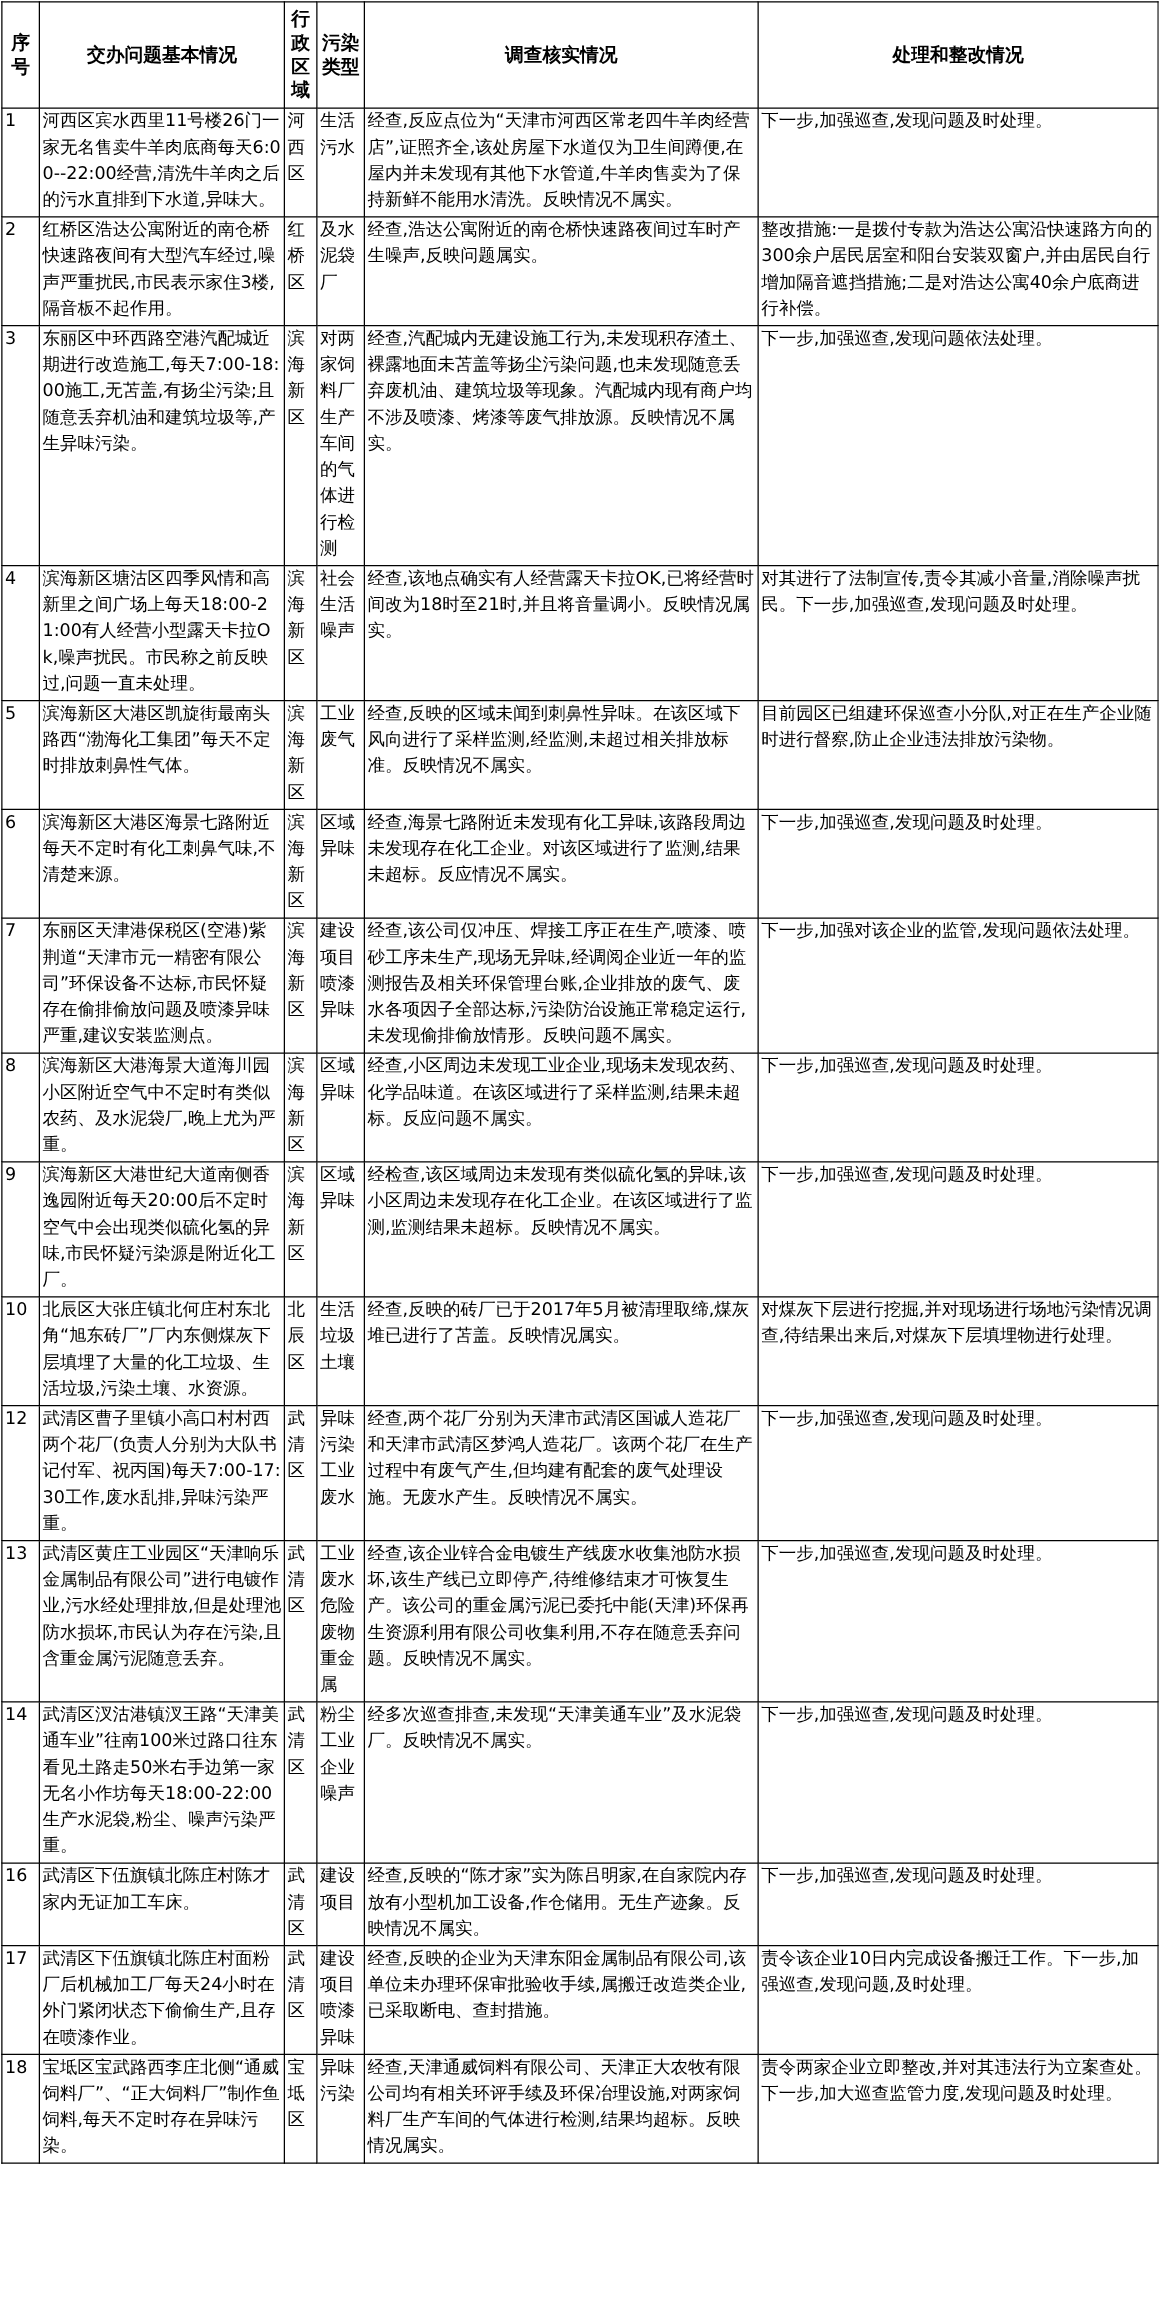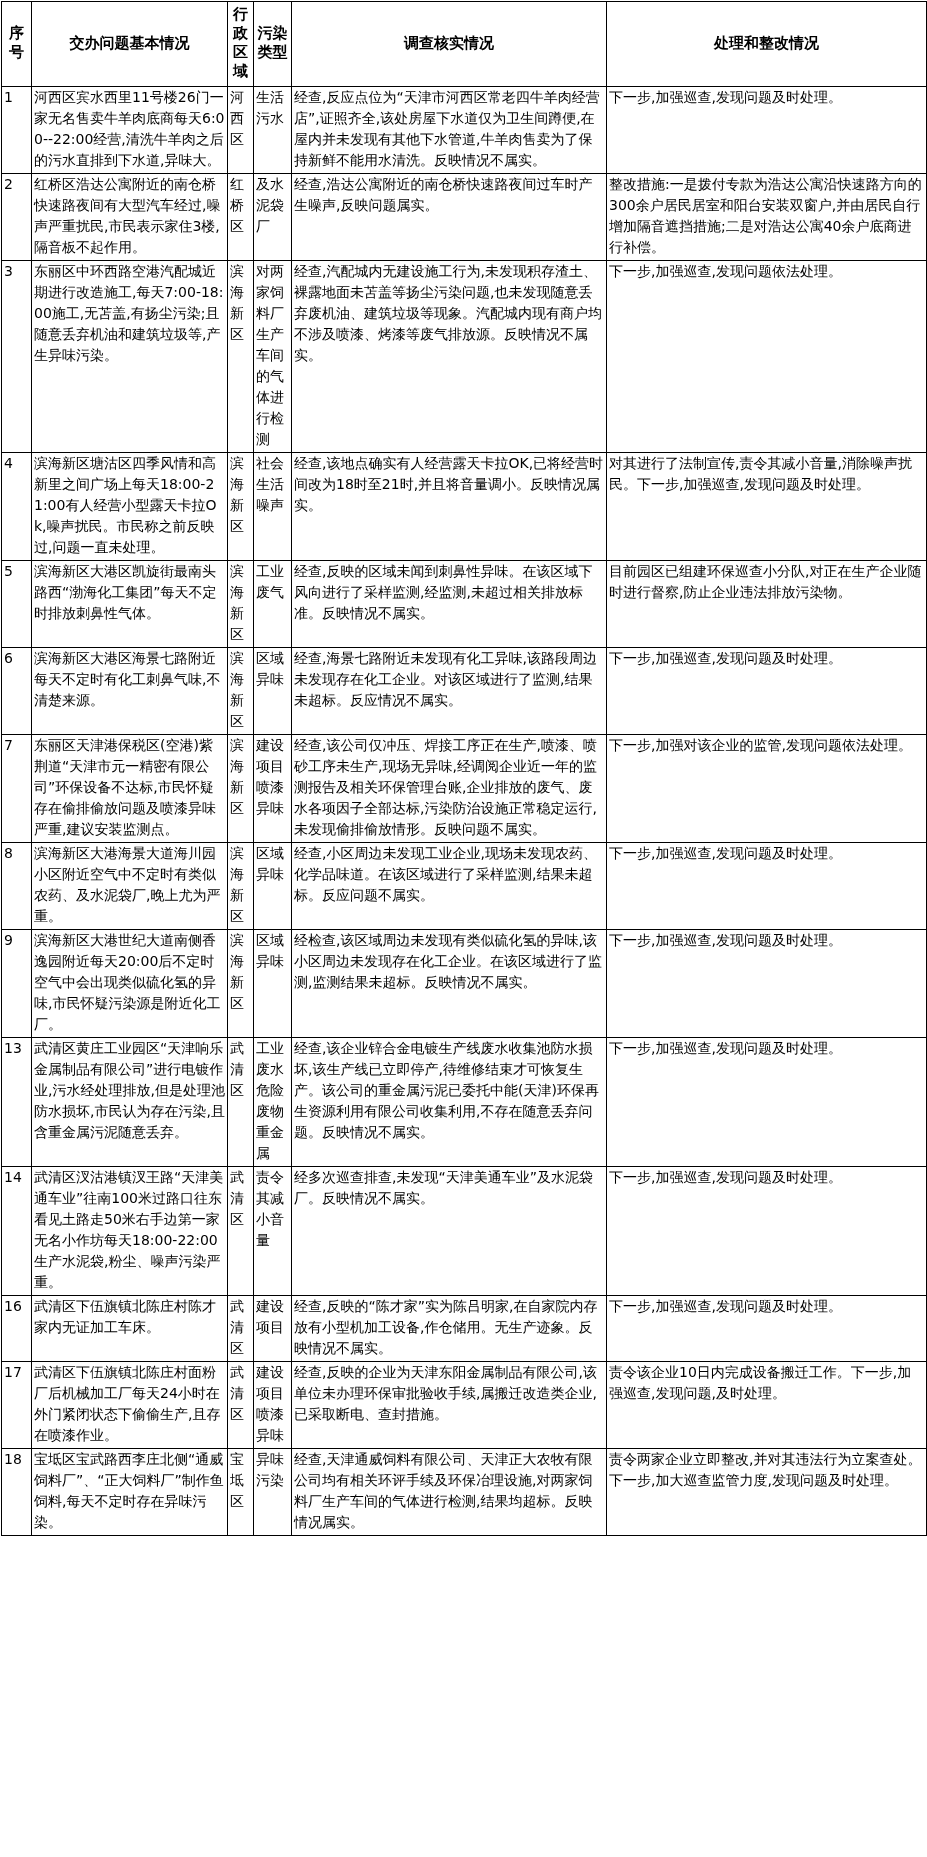--- a/index.html
+++ b/index.html
@@ -27,21 +27,20 @@
     overflow: hidden;
   }
   table.report th {
     font-size: 15px;
     font-weight: bold;
     text-align: center;
     vertical-align: middle;
     line-height: 19px;
     padding: 4px 2px;
     word-break: break-all;
-    font-family: Liberation Mono, monospace;
   }
   table.report td {
     font-size: 14px;
     line-height: 21px;
     text-align: left;
     vertical-align: top;
     padding: 0 2px 2px 2px;
     word-break: break-all;
   }
   
@@ -142,32 +141,48 @@
         </tr>
         <tr>
           <td>9</td>
           <td>滨海新区大港世纪大道南侧香逸园附近每天20:00后不定时空气中会出现类似硫化氢的异味,市民怀疑污染源是附近化工厂。</td>
           <td>滨海新区</td>
           <td>区域异味</td>
           <td>经检查,该区域周边未发现有类似硫化氢的异味,该小区周边未发现存在化工企业。在该区域进行了监测,监测结果未超标。反映情况不属实。</td>
           <td>下一步,加强巡查,发现问题及时处理。</td>
         </tr>
         <tr>
+          <td>10</td>
+          <td>北辰区大张庄镇北何庄村东北角“旭东砖厂”厂内东侧煤灰下层填埋了大量的化工垃圾、生活垃圾,污染土壤、水资源。</td>
+          <td>北辰区</td>
+          <td>生活垃圾土壤</td>
+          <td>经查,反映的砖厂已于2017年5月被清理取缔,煤灰堆已进行了苫盖。反映情况属实。</td>
+          <td>对煤灰下层进行挖掘,并对现场进行场地污染情况调查,待结果出来后,对煤灰下层填埋物进行处理。</td>
+        </tr>
+        <tr>
+          <td>12</td>
+          <td>武清区曹子里镇小高口村村西两个花厂(负责人分别为大队书记付军、祝丙国)每天7:00-17:30工作,废水乱排,异味污染严重。</td>
+          <td>武清区</td>
+          <td>异味污染工业废水</td>
+          <td>经查,两个花厂分别为天津市武清区国诚人造花厂和天津市武清区梦鸿人造花厂。该两个花厂在生产过程中有废气产生,但均建有配套的废气处理设施。无废水产生。反映情况不属实。</td>
+          <td>下一步,加强巡查,发现问题及时处理。</td>
+        </tr>
+        <tr>
           <td>13</td>
           <td>武清区黄庄工业园区“天津响乐金属制品有限公司”进行电镀作业,污水经处理排放,但是处理池防水损坏,市民认为存在污染,且含重金属污泥随意丢弃。</td>
           <td>武清区</td>
           <td>工业废水危险废物重金属</td>
           <td>经查,该企业锌合金电镀生产线废水收集池防水损坏,该生产线已立即停产,待维修结束才可恢复生产。该公司的重金属污泥已委托中能(天津)环保再生资源利用有限公司收集利用,不存在随意丢弃问题。反映情况不属实。</td>
           <td>下一步,加强巡查,发现问题及时处理。</td>
         </tr>
         <tr>
           <td>14</td>
           <td>武清区汊沽港镇汊王路“天津美通车业”往南100米过路口往东看见土路走50米右手边第一家无名小作坊每天18:00-22:00生产水泥袋,粉尘、噪声污染严重。</td>
           <td>武清区</td>
-          <td>责令其减小音量</td>
+          <td>粉尘工业企业噪声</td>
           <td>经多次巡查排查,未发现“天津美通车业”及水泥袋厂。反映情况不属实。</td>
           <td>下一步,加强巡查,发现问题及时处理。</td>
         </tr>
         <tr>
           <td>16</td>
           <td>武清区下伍旗镇北陈庄村陈才家内无证加工车床。</td>
           <td>武清区</td>
           <td>建设项目</td>
           <td>经查,反映的“陈才家”实为陈吕明家,在自家院内存放有小型机加工设备,作仓储用。无生产迹象。反映情况不属实。</td>
           <td>下一步,加强巡查,发现问题及时处理。</td>

